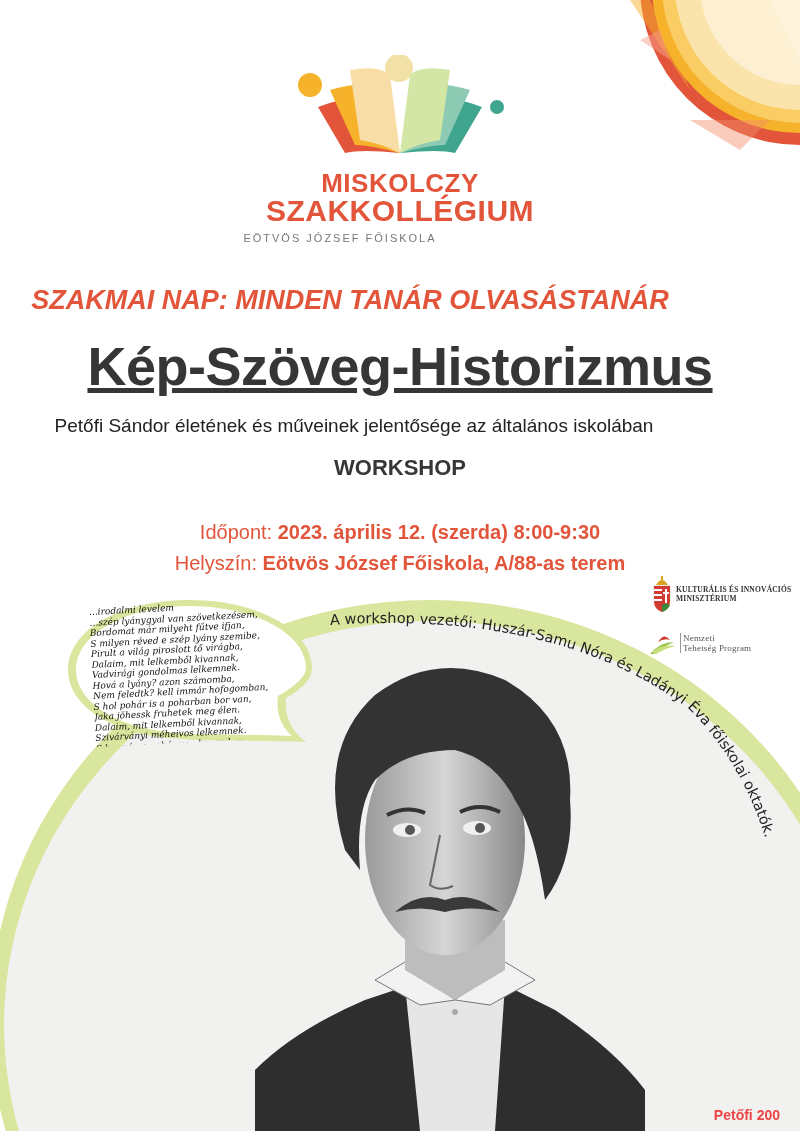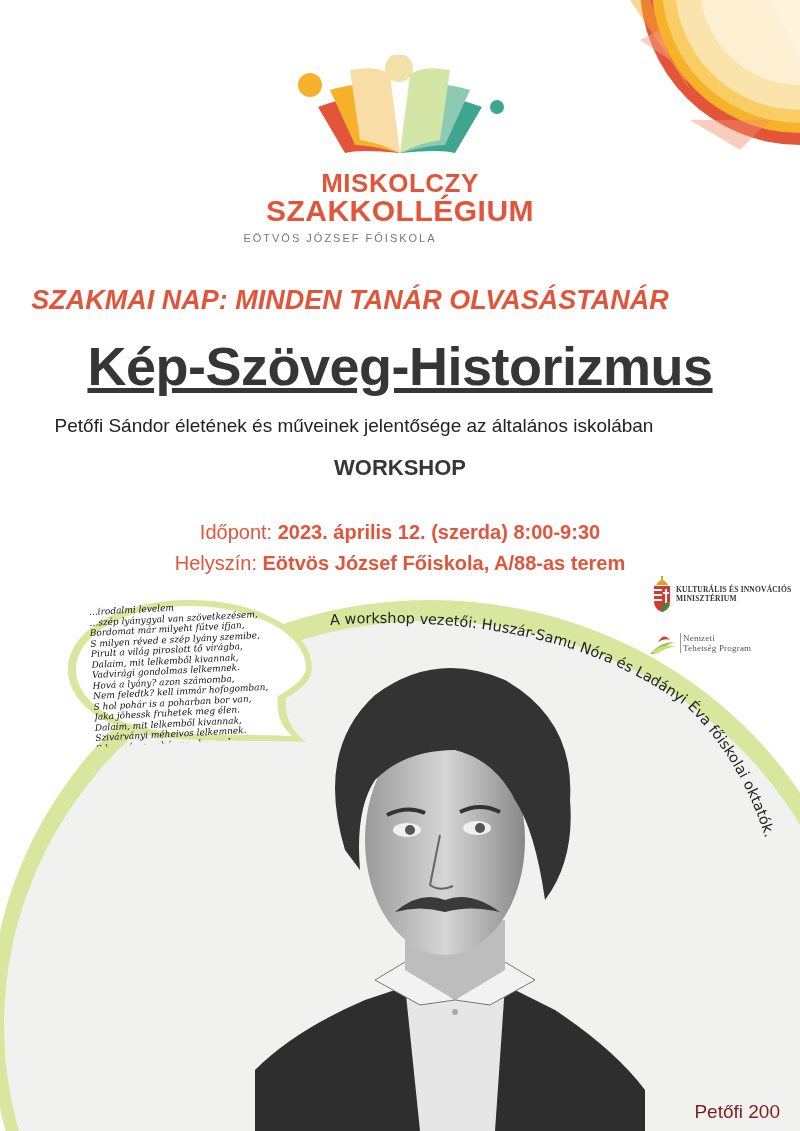--- a/index.html
+++ b/index.html
@@ -31,21 +31,21 @@
   .sponsor-text { font-family: "Liberation Serif", serif; font-size: 7.5px; line-height: 9px; color: #333; font-weight: 700; letter-spacing: 0.2px; }
   .sponsor2 .sponsor-text { font-weight: 400; font-size: 9px; line-height: 10px; color: #555; border-left: 1px solid #999; padding-left: 2px; }
 
   .arc-wrap { position: absolute; left: 0; top: 0; width: 800px; height: 1131px; pointer-events: none; }
 
   .bubble { position: absolute; left: 60px; top: 596px; width: 260px; height: 150px; }
   .bubble-text { position: absolute; left: 92px; top: 602px; width: 190px; height: 140px; overflow: hidden; font-family: "DejaVu Serif", serif; font-style: italic; font-size: 9px; line-height: 10.5px; color: #111; transform: rotate(-3deg); }
 
   .portrait { position: absolute; left: 255px; top: 650px; width: 390px; height: 481px; }
 
-  .footer { position: absolute; right: 20px; bottom: 8px; color: #7f1d1d; font-weight: 400; font-size: 19px; }
+  .footer { position: absolute; right: 20px; bottom: 8px; color: #ef4444; font-weight: 700; font-size: 14px; }
 </style>
 </head>
 <body>
 
 <svg class="sun" viewBox="0 0 170 150">
   <defs>
     <clipPath id="sunclip">
         <rect x="0" y="0" width="170" height="150"></rect>
       </clipPath>
   </defs>

